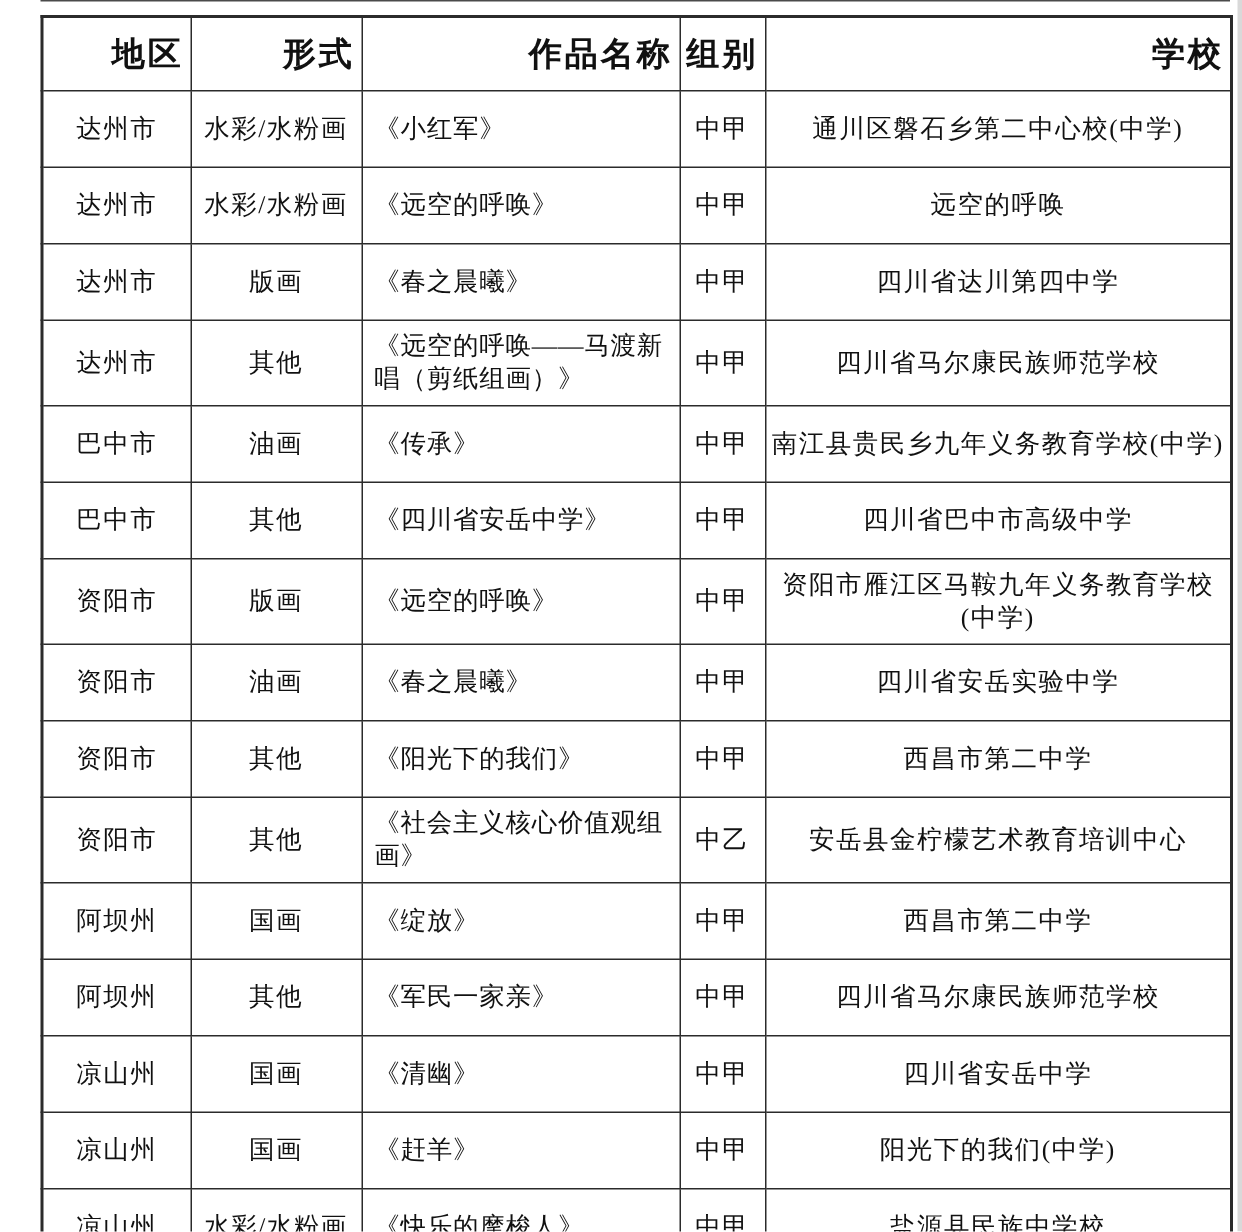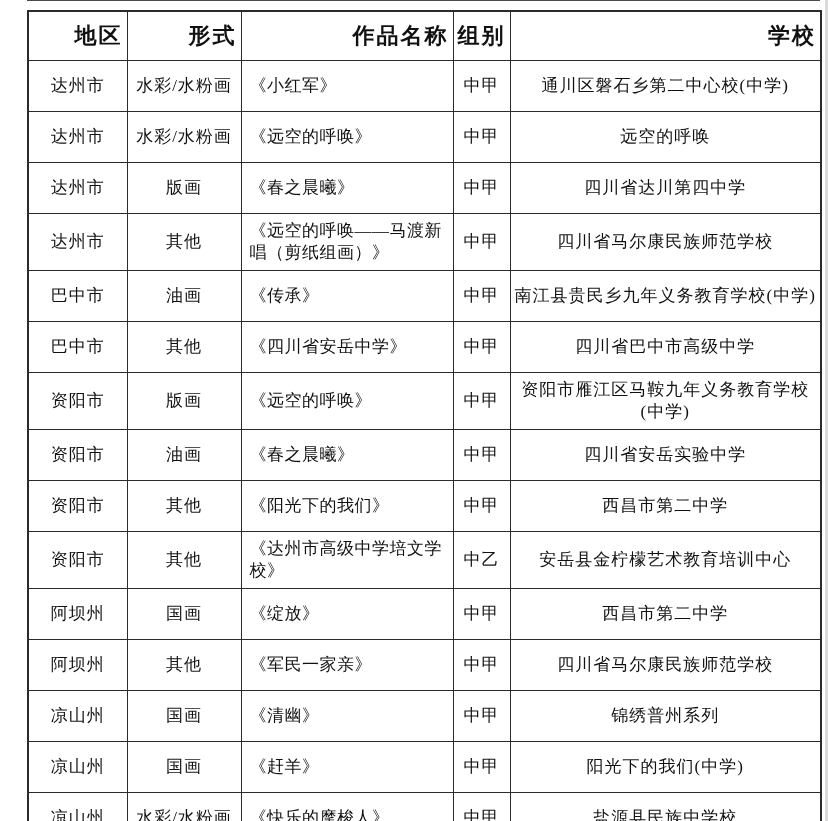--- a/index.html
+++ b/index.html
@@ -161,21 +161,21 @@
         <tr>
           <td class="cell-region">资阳市</td>
           <td class="cell-form">其他</td>
           <td class="cell-title">《阳光下的我们》</td>
           <td class="cell-group">中甲</td>
           <td class="cell-school">西昌市第二中学</td>
         </tr>
         <tr>
           <td class="cell-region">资阳市</td>
           <td class="cell-form">其他</td>
-          <td class="cell-title">《达州市高级中学培文学校》</td>
+          <td class="cell-title">《社会主义核心价值观组画》</td>
           <td class="cell-group">中乙</td>
           <td class="cell-school">安岳县金柠檬艺术教育培训中心</td>
         </tr>
         <tr>
           <td class="cell-region">阿坝州</td>
           <td class="cell-form">国画</td>
           <td class="cell-title">《绽放》</td>
           <td class="cell-group">中甲</td>
           <td class="cell-school">西昌市第二中学</td>
         </tr>
@@ -184,21 +184,21 @@
           <td class="cell-form">其他</td>
           <td class="cell-title">《军民一家亲》</td>
           <td class="cell-group">中甲</td>
           <td class="cell-school">四川省马尔康民族师范学校</td>
         </tr>
         <tr>
           <td class="cell-region">凉山州</td>
           <td class="cell-form">国画</td>
           <td class="cell-title">《清幽》</td>
           <td class="cell-group">中甲</td>
-          <td class="cell-school">锦绣普州系列</td>
+          <td class="cell-school">四川省安岳中学</td>
         </tr>
         <tr>
           <td class="cell-region">凉山州</td>
           <td class="cell-form">国画</td>
           <td class="cell-title">《赶羊》</td>
           <td class="cell-group">中甲</td>
           <td class="cell-school">阳光下的我们(中学)</td>
         </tr>
         <tr>
           <td class="cell-region">凉山州</td>

